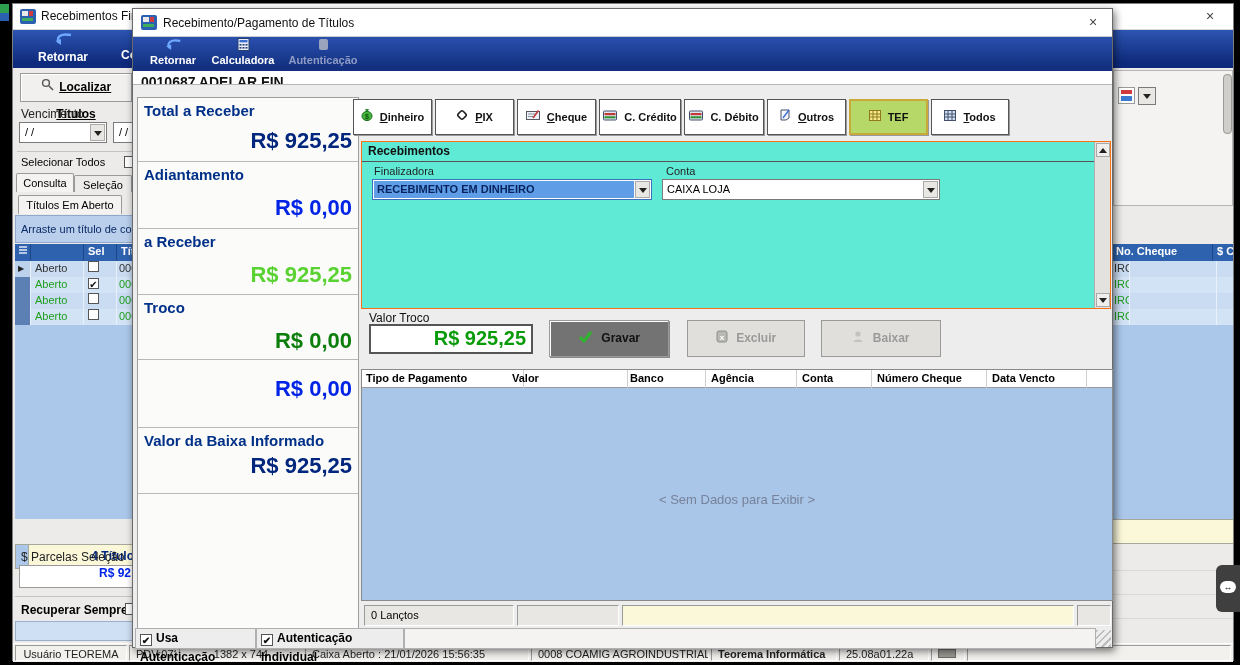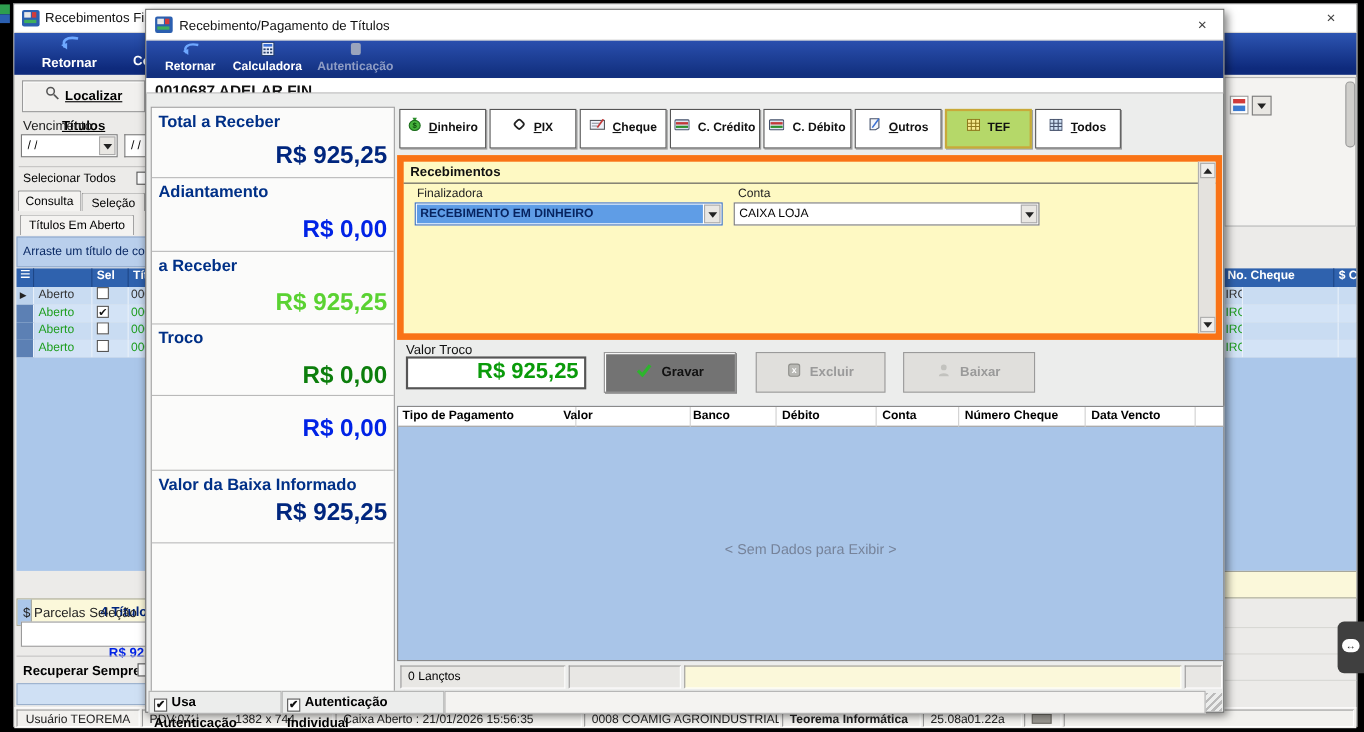--- a/index.html
+++ b/index.html
@@ -66,22 +66,22 @@
   .tsec .tval { font-size:22px; font-weight:bold; text-align:right; margin-top:9px; }
 
   .paybtn { position:absolute; top:0; height:36px; background:#fff;
             border:1px solid #555; box-shadow:1px 1px 0 #999;
             font-size:11px; font-weight:bold; color:#111; text-align:center; }
   .paybtn .plab { display:inline-block; vertical-align:middle; }
   .paybtn .pic { display:inline-block; vertical-align:middle; margin-right:4px; }
   .paybtn.sel { background:#b5d869; border:2px solid #c9a93a; }
   .mn::first-letter { text-decoration:underline; }
 
-  #grpbox { left:228px; top:132px; width:750px; height:168px; background:#fef9c3;
-            border:6px solid #f97316; }
+  #grpbox { left:228px; top:132px; width:750px; height:168px; background:#5eead4;
+            border:1px solid #f97316; }
   .small-lab { font-size:11px; color:#222; }
   .combo-sel { background:#5f9de6; color:#06235f; font-weight:bold; }
 
   .actbtn { position:absolute; height:37px; background:#737373;
             border:1px solid #9a9a9a; box-shadow:inset 1px 1px 0 #fff,1px 1px 0 #888;
             font-size:12px; font-weight:bold; color:#111; text-align:center; }
   .actbtn.dis { color:#9a9a9a; box-shadow:none; background:#e0dfdc; }
 
   #paytable { left:228px; top:360px; width:752px; height:232px; background:#a9c5e8;
               border:1px solid #8a8a8a; }
@@ -243,21 +243,21 @@
   <div class="ab" style="left:1100px;top:321px;width:120px;height:194px;background:#abc7ea;"></div>
 
   <div class="ab" style="left:2px;top:515px;width:120px;height:25px;background:#fbf8da;border:1px solid #a8a89a;margin-top:25px;">
     <div class="ab" style="left:0;top:0;width:13px;height:100%;background:#abc7ea;border-right:1px solid #a8a89a;"></div>
     <div class="ab txt" style="right:0;top:4px;font-size:12px;font-weight:bold;color:#00267e;">4 Título</div>
   </div>
   <div class="ab" style="left:1100px;top:515px;width:120px;height:25px;background:#fbf8da;border-top:1px solid #a8a89a;border-bottom:1px solid #a8a89a;"></div>
 
   <div class="ab small-lab" style="left:8px;top:546px;font-size:12px;">$ Parcelas Seleção</div>
   <div class="ab" style="left:6px;top:561px;width:116px;height:23px;background:#fff;border:1px solid #9a9a9a;">
-    <span class="ab txt" style="right:3px;top:20px;font-size:12px;font-weight:bold;color:#0023e6;">R$ 92</span>
+    <span class="ab txt" style="right:3px;top:0;font-size:12px;font-weight:bold;color:#0023e6;">R$ 92</span>
   </div>
 
   <div class="ab" style="left:2px;top:592px;width:120px;height:1px;background:#c5c4c2;"></div>
 
   <div class="ab" style="left:8px;top:599px;width:118px;height:15px;font-size:12px;font-weight:bold;">
     <span>Recuperar Sempre</span>
     <span class="chk" style="position:absolute;right:2px;top:0;"></span>
   </div>
   <div class="ab" style="left:2px;top:617px;width:120px;height:20px;background:#cfe0f4;border:1px solid #9ab0cc;"></div>
 
@@ -358,21 +358,21 @@
     </div>
     <div class="tsec" style="height:68px;">
       <div class="tval" style="margin-top: 12px; color: rgb(0, 35, 230);">R$ 0,00</div>
     </div>
     <div class="tsec" style="height:66px;">
       <div class="tlab">Valor da Baixa Informado</div>
       <div class="tval" style="margin-top: 4px; color: rgb(0, 38, 126);">R$ 925,25</div>
     </div>
   </div>
 
-  <div class="ab" style="left:230px;top:90px;width:656px;height:37px;">
+  <div class="ab" style="left:220px;top:90px;width:656px;height:37px;">
     <div class="paybtn" style="left:0;width:79px;line-height:33px;">
       <span class="pic"><svg width="12" height="13" viewBox="0 0 12 13">
             <path d="M4 1 h4 l-1 2 h-2 Z" fill="#2e8f2e"></path>
             <ellipse cx="6" cy="8" rx="5" ry="4.6" fill="#46b33c" stroke="#1d6e1d"></ellipse>
             <text x="6" y="10.5" font-size="7" text-anchor="middle" fill="#0d4d0d" font-weight="bold">$</text>
           </svg></span>
       <span class="plab mn">Dinheiro</span>
     </div>
     <div class="paybtn" style="left:82px;width:79px;line-height:33px;">
       <span class="pic"><svg width="12" height="12" viewBox="0 0 12 12">
@@ -491,21 +491,21 @@
           <path d="M1.5 12 C1.5 8.5 10.5 8.5 10.5 12 Z" fill="#c2c2be"></path>
         </svg>
     </span><span class="mn">Baixar</span>
   </div>
 
   <div id="paytable" class="ab">
     <div class="hrow">
       <div class="hcell" style="left:0;width:162px;">Tipo de Pagamento</div>
       <div class="hcell" style="left:146px;width:120px;">Valor</div>
       <div class="hcell" style="left:264px;width:80px;">Banco</div>
-      <div class="hcell" style="left:345px;width:90px;">Débito</div>
+      <div class="hcell" style="left:345px;width:90px;">Agência</div>
       <div class="hcell" style="left:436px;width:74px;">Conta</div>
       <div class="hcell" style="left:511px;width:114px;">Número Cheque</div>
       <div class="hcell" style="left:626px;width:99px;">Data Vencto</div>
       <div class="hcell" style="left:726px;width:24px;border-right:none;"></div>
     </div>
     <div class="ab txt" style="left:0;right:0;top:122px;text-align:center;color:#7b8global7;color:#76839a;font-size:13px;">&lt; Sem Dados para Exibir &gt;</div>
   </div>
 
   <div class="dlg-sseg" style="left:231px;width:150px;">0 Lançtos</div>
   <div class="dlg-sseg" style="left:384px;width:102px;"></div>

